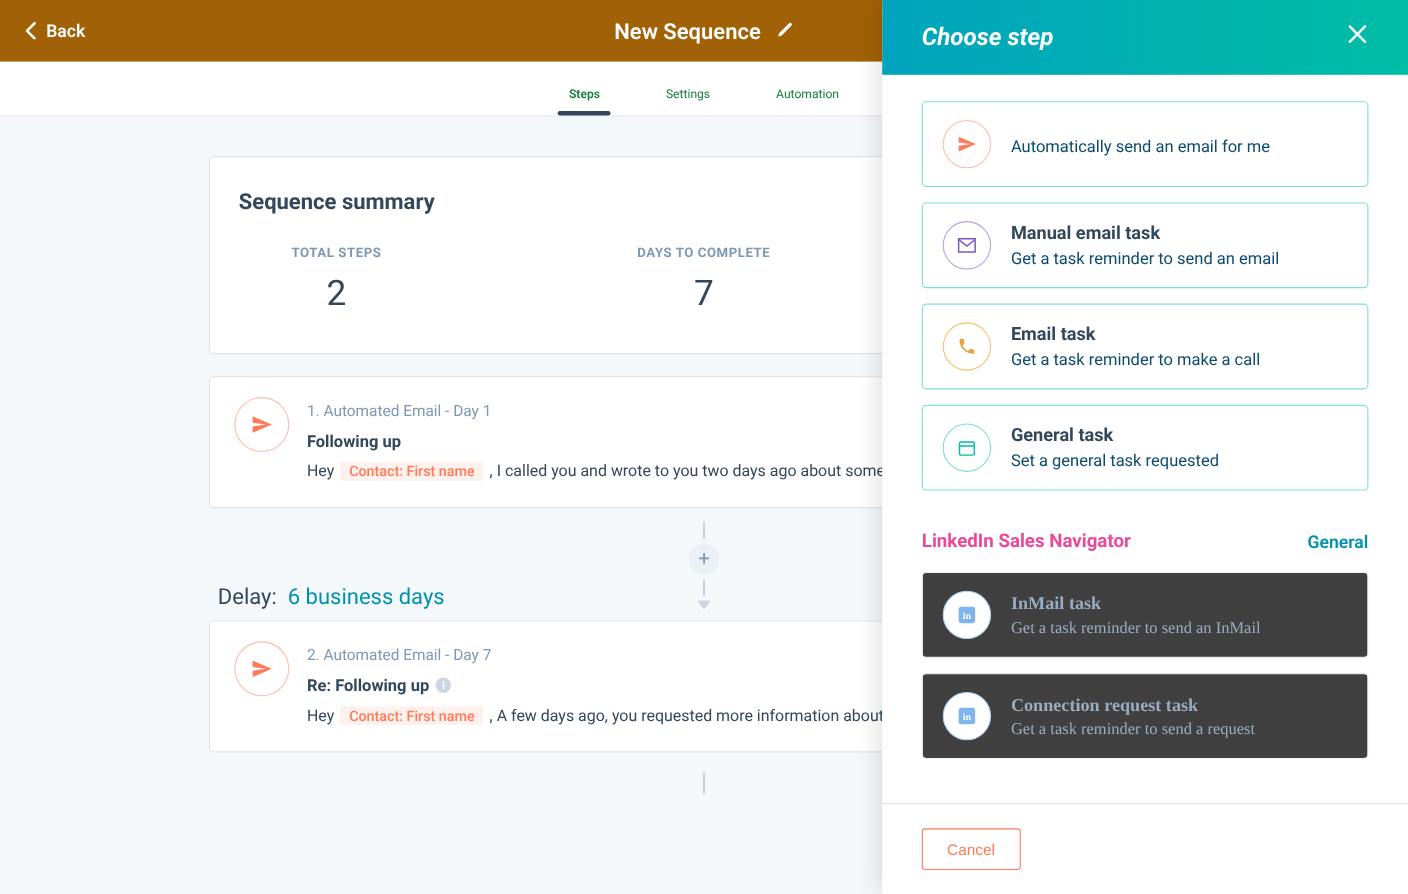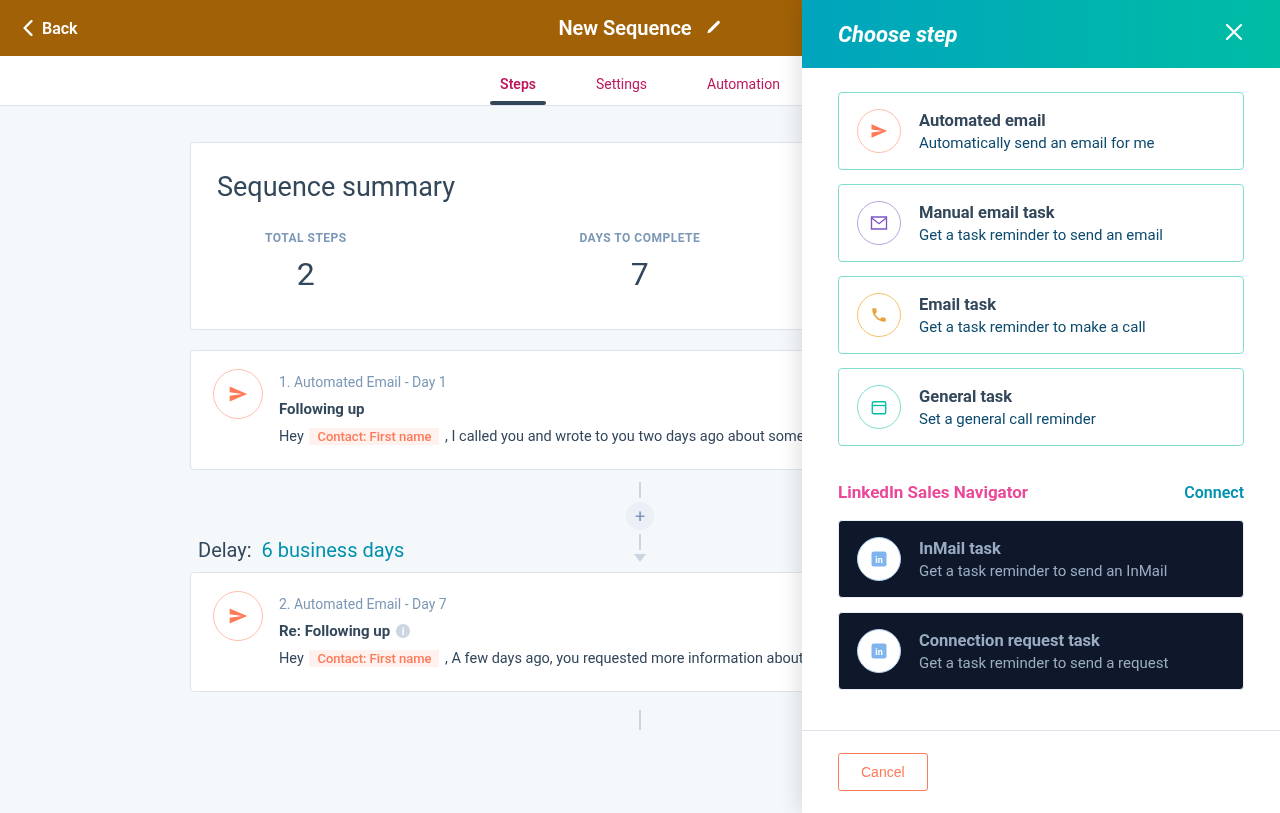--- a/index.html
+++ b/index.html
@@ -45,22 +45,22 @@
     background: #fff;
     height: 50px;
     border-bottom: 1px solid #dfe3eb;
     display: flex;
     justify-content: center;
     align-items: flex-end;
     gap: 56px;
   }
   .tab {
     padding: 0 2px 13px 2px;
-    font-size: 14px;
-    color: #be185d;
+    font-size: 11px;
+    color: #15803d;
     cursor: pointer;
     position: relative;
   }
   .tab.active { font-weight: 600; }
   .tab.active::after {
     content: "";
     position: absolute;
     left: -8px; right: -8px; bottom: 0;
     height: 4px;
     background: #33475b;
@@ -78,22 +78,22 @@
     background: #fff;
     border: 1px solid #dfe3eb;
     border-radius: 4px;
     width: 900px;
     margin: 0 auto;
   }
   .summary {
     padding: 28px 26px 36px 26px;
   }
   .summary h2 {
-    font-size: 27px;
-    font-weight: 400;
+    font-size: 20px;
+    font-weight: 700;
     color: #33475b;
     margin-bottom: 28px;
   }
   .summary-row { display: flex; justify-content: space-between; padding: 0 48px; }
   .stat { text-align: center; }
   .stat .label {
     font-size: 12px;
     letter-spacing: 0.5px;
     font-weight: 700;
     color: #7c98b6;
@@ -204,22 +204,23 @@
     gap: 18px;
     align-items: center;
     margin-bottom: 14px;
     cursor: pointer;
   }
   .step-option .icon-circle { width: 44px; height: 44px; }
   .step-option .txt .t { font-weight: 700; font-size: 16.5px; color: #33475b; }
   .step-option .txt .d { font-size: 15px; color: #0c4a6e; margin-top: 4px; }
   .step-option.disabled {
     border: 1.5px solid #eaf0f6;
-    background: #0f172a;
+    background: #404040;
     cursor: default;
+    font-family: Liberation Serif, serif;
   }
   .step-option.disabled .txt .t, .step-option.disabled .txt .d { color: #99acc2; }
   .linkedin-row {
     display: flex; justify-content: space-between; align-items: center;
     margin: 36px 0 18px 0;
   }
   .linkedin-row .heading { font-weight: 700; font-size: 17px; color: #ec4899; }
   .linkedin-row .connect { color: #0091ae; font-weight: 600; cursor: pointer; }
   .panel-footer {
     border-top: 1px solid #dfe3eb;
@@ -343,21 +344,20 @@
   </div>
   <div class="panel-body">
 
     <div class="step-option">
       <div class="icon-circle orange">
         <svg width="18" height="18" viewBox="0 0 24 24" fill="currentColor">
             <path d="M2 21l21-9L2 3v7l15 2-15 2v7z"></path>
           </svg>
       </div>
       <div class="txt">
-        <div class="t">Automated email</div>
         <div class="d">Automatically send an email for me</div>
       </div>
     </div>
 
     <div class="step-option">
       <div class="icon-circle purple">
         <svg width="18" height="18" viewBox="0 0 24 24" fill="currentColor">
             <path d="M2 4h20v16H2z" fill="none" stroke="currentColor" stroke-width="1.8"></path>
             <path d="M2 5l10 8 10-8" fill="none" stroke="currentColor" stroke-width="1.8"></path>
           </svg>
@@ -382,27 +382,27 @@
 
     <div class="step-option">
       <div class="icon-circle teal">
         <svg width="18" height="18" viewBox="0 0 24 24" fill="currentColor">
             <rect x="3" y="5" width="18" height="16" rx="2" fill="none" stroke="currentColor" stroke-width="1.8"></rect>
             <path d="M3 10h18" stroke="currentColor" stroke-width="1.8"></path>
           </svg>
       </div>
       <div class="txt">
         <div class="t">General task</div>
-        <div class="d">Set a general call reminder</div>
+        <div class="d">Set a general task requested</div>
       </div>
     </div>
 
     <div class="linkedin-row">
       <span class="heading">LinkedIn Sales Navigator</span>
-      <span class="connect">Connect</span>
+      <span class="connect">General</span>
     </div>
 
     <div class="step-option disabled">
       <div class="icon-circle disabled">
         <svg width="18" height="18" viewBox="0 0 24 24" fill="#7fb5ec">
             <rect x="2" y="2" width="20" height="20" rx="3"></rect>
             <text x="12" y="17" font-size="12" font-weight="700" text-anchor="middle" fill="#fff">in</text>
           </svg>
       </div>
       <div class="txt">

